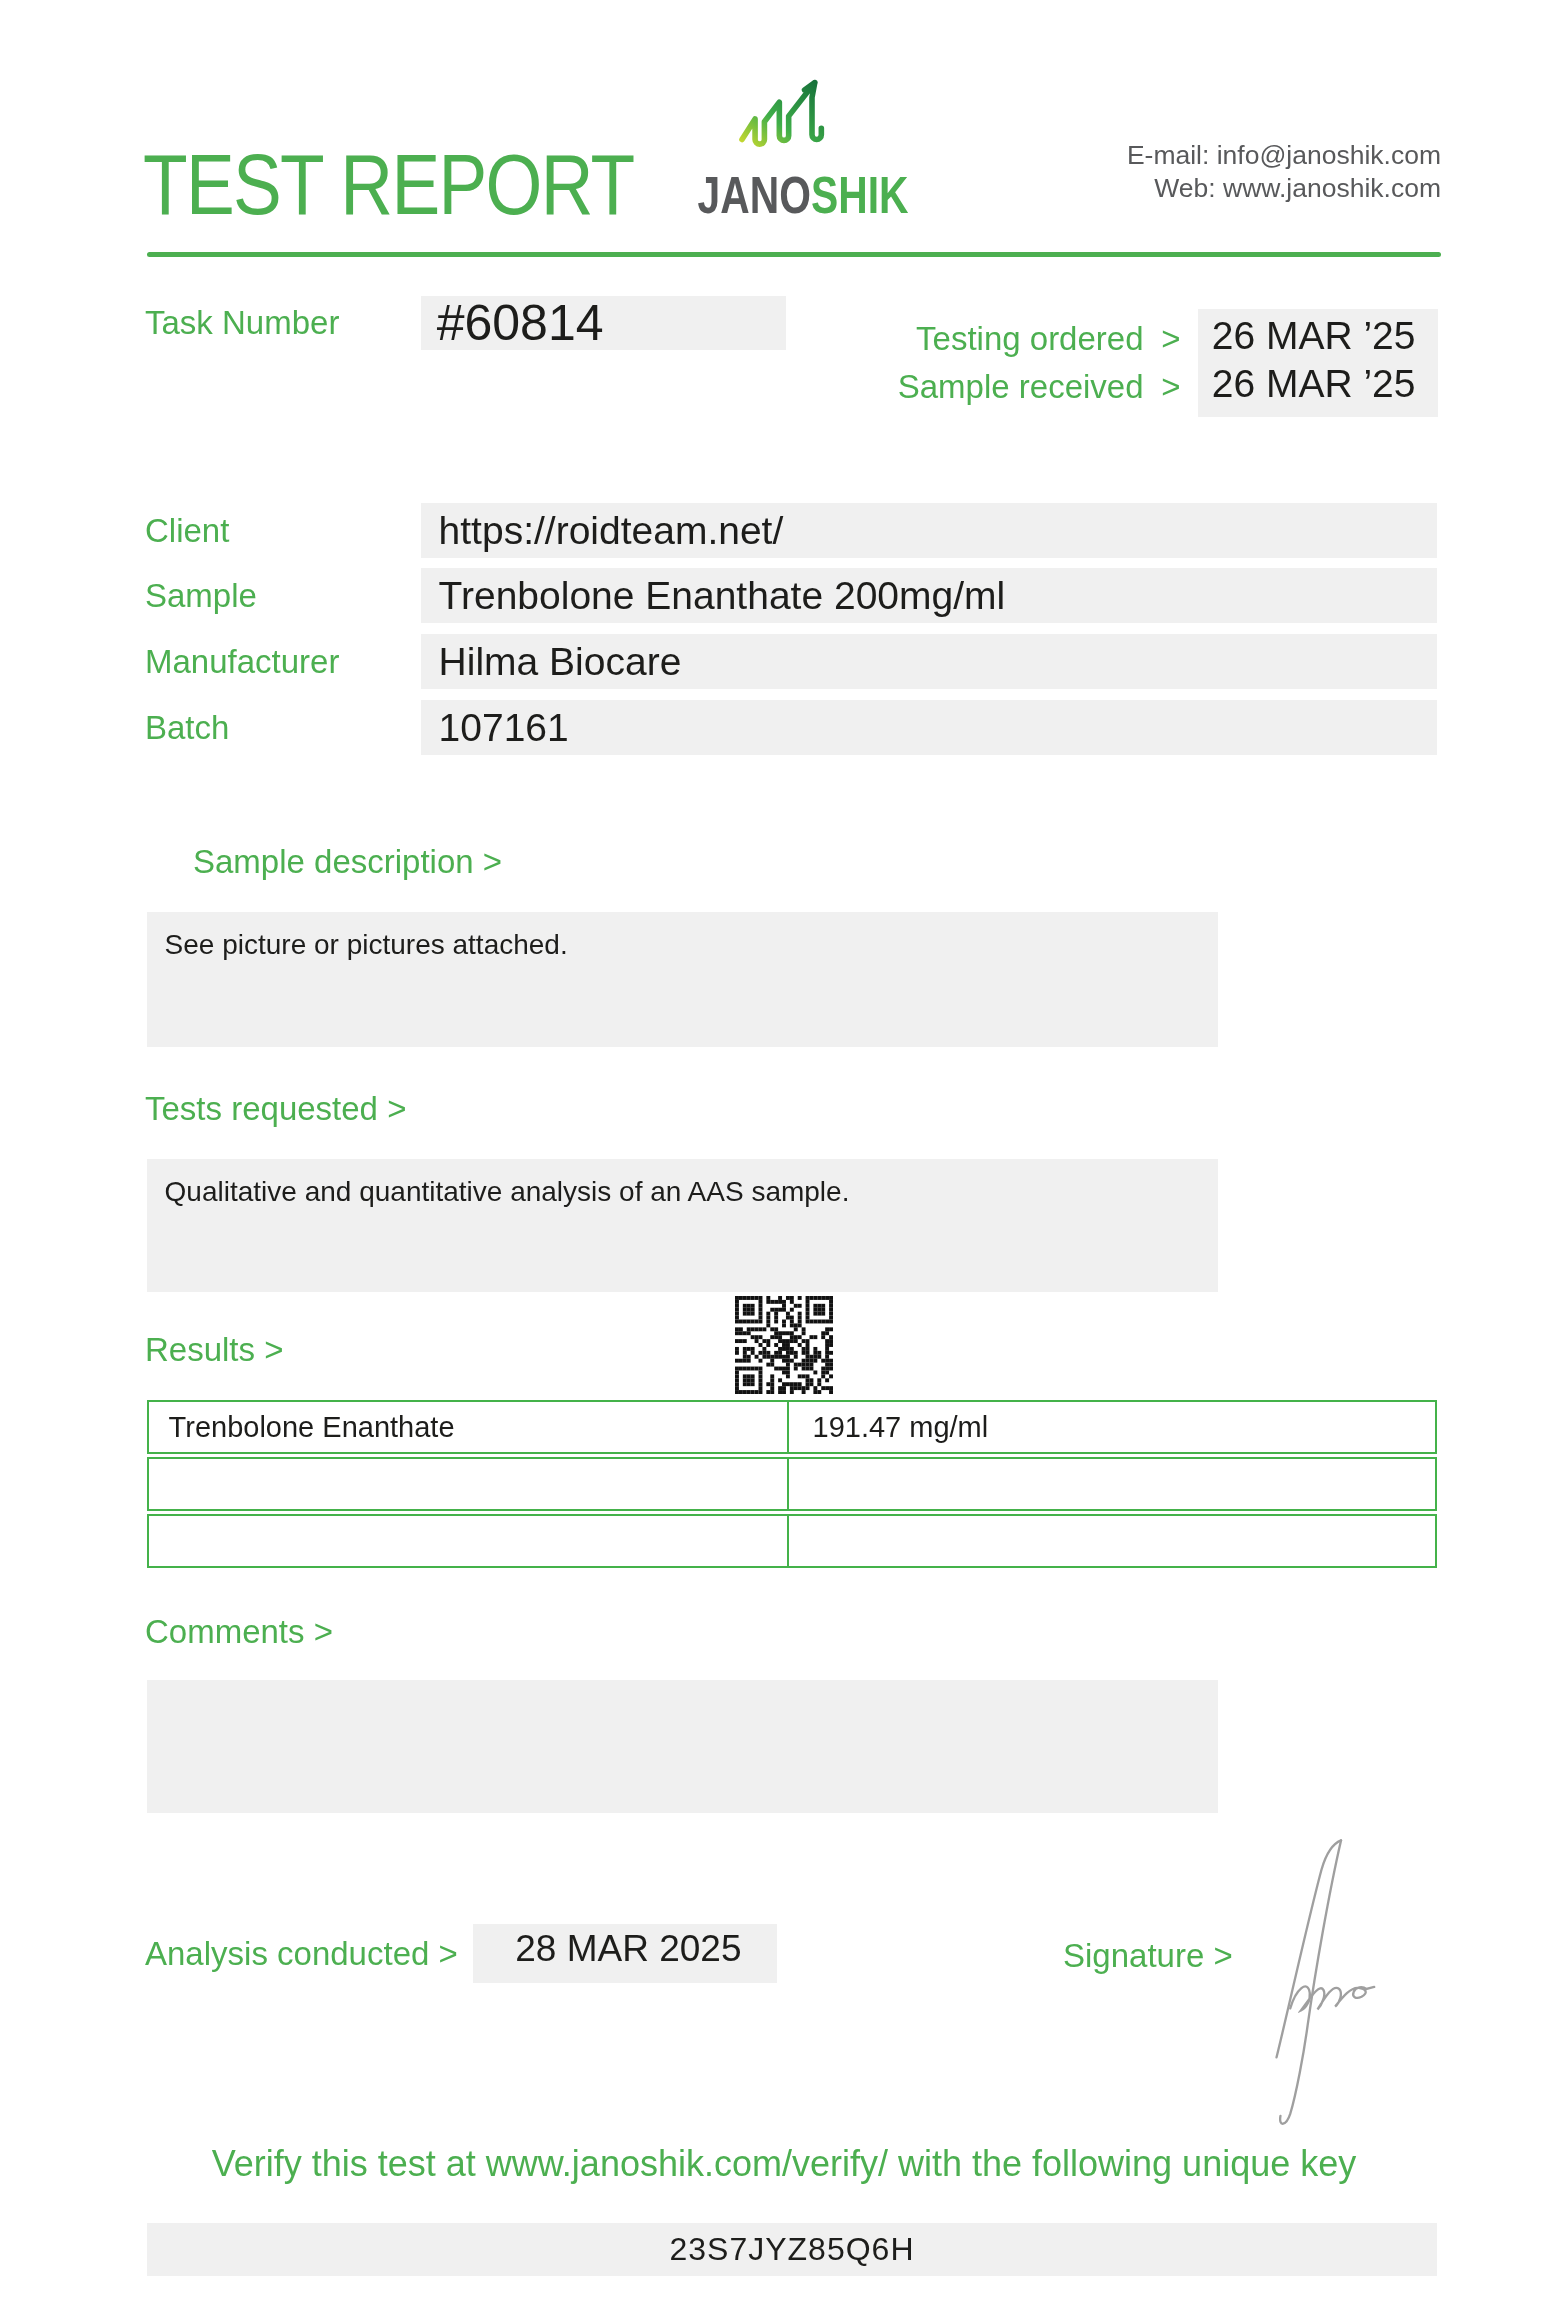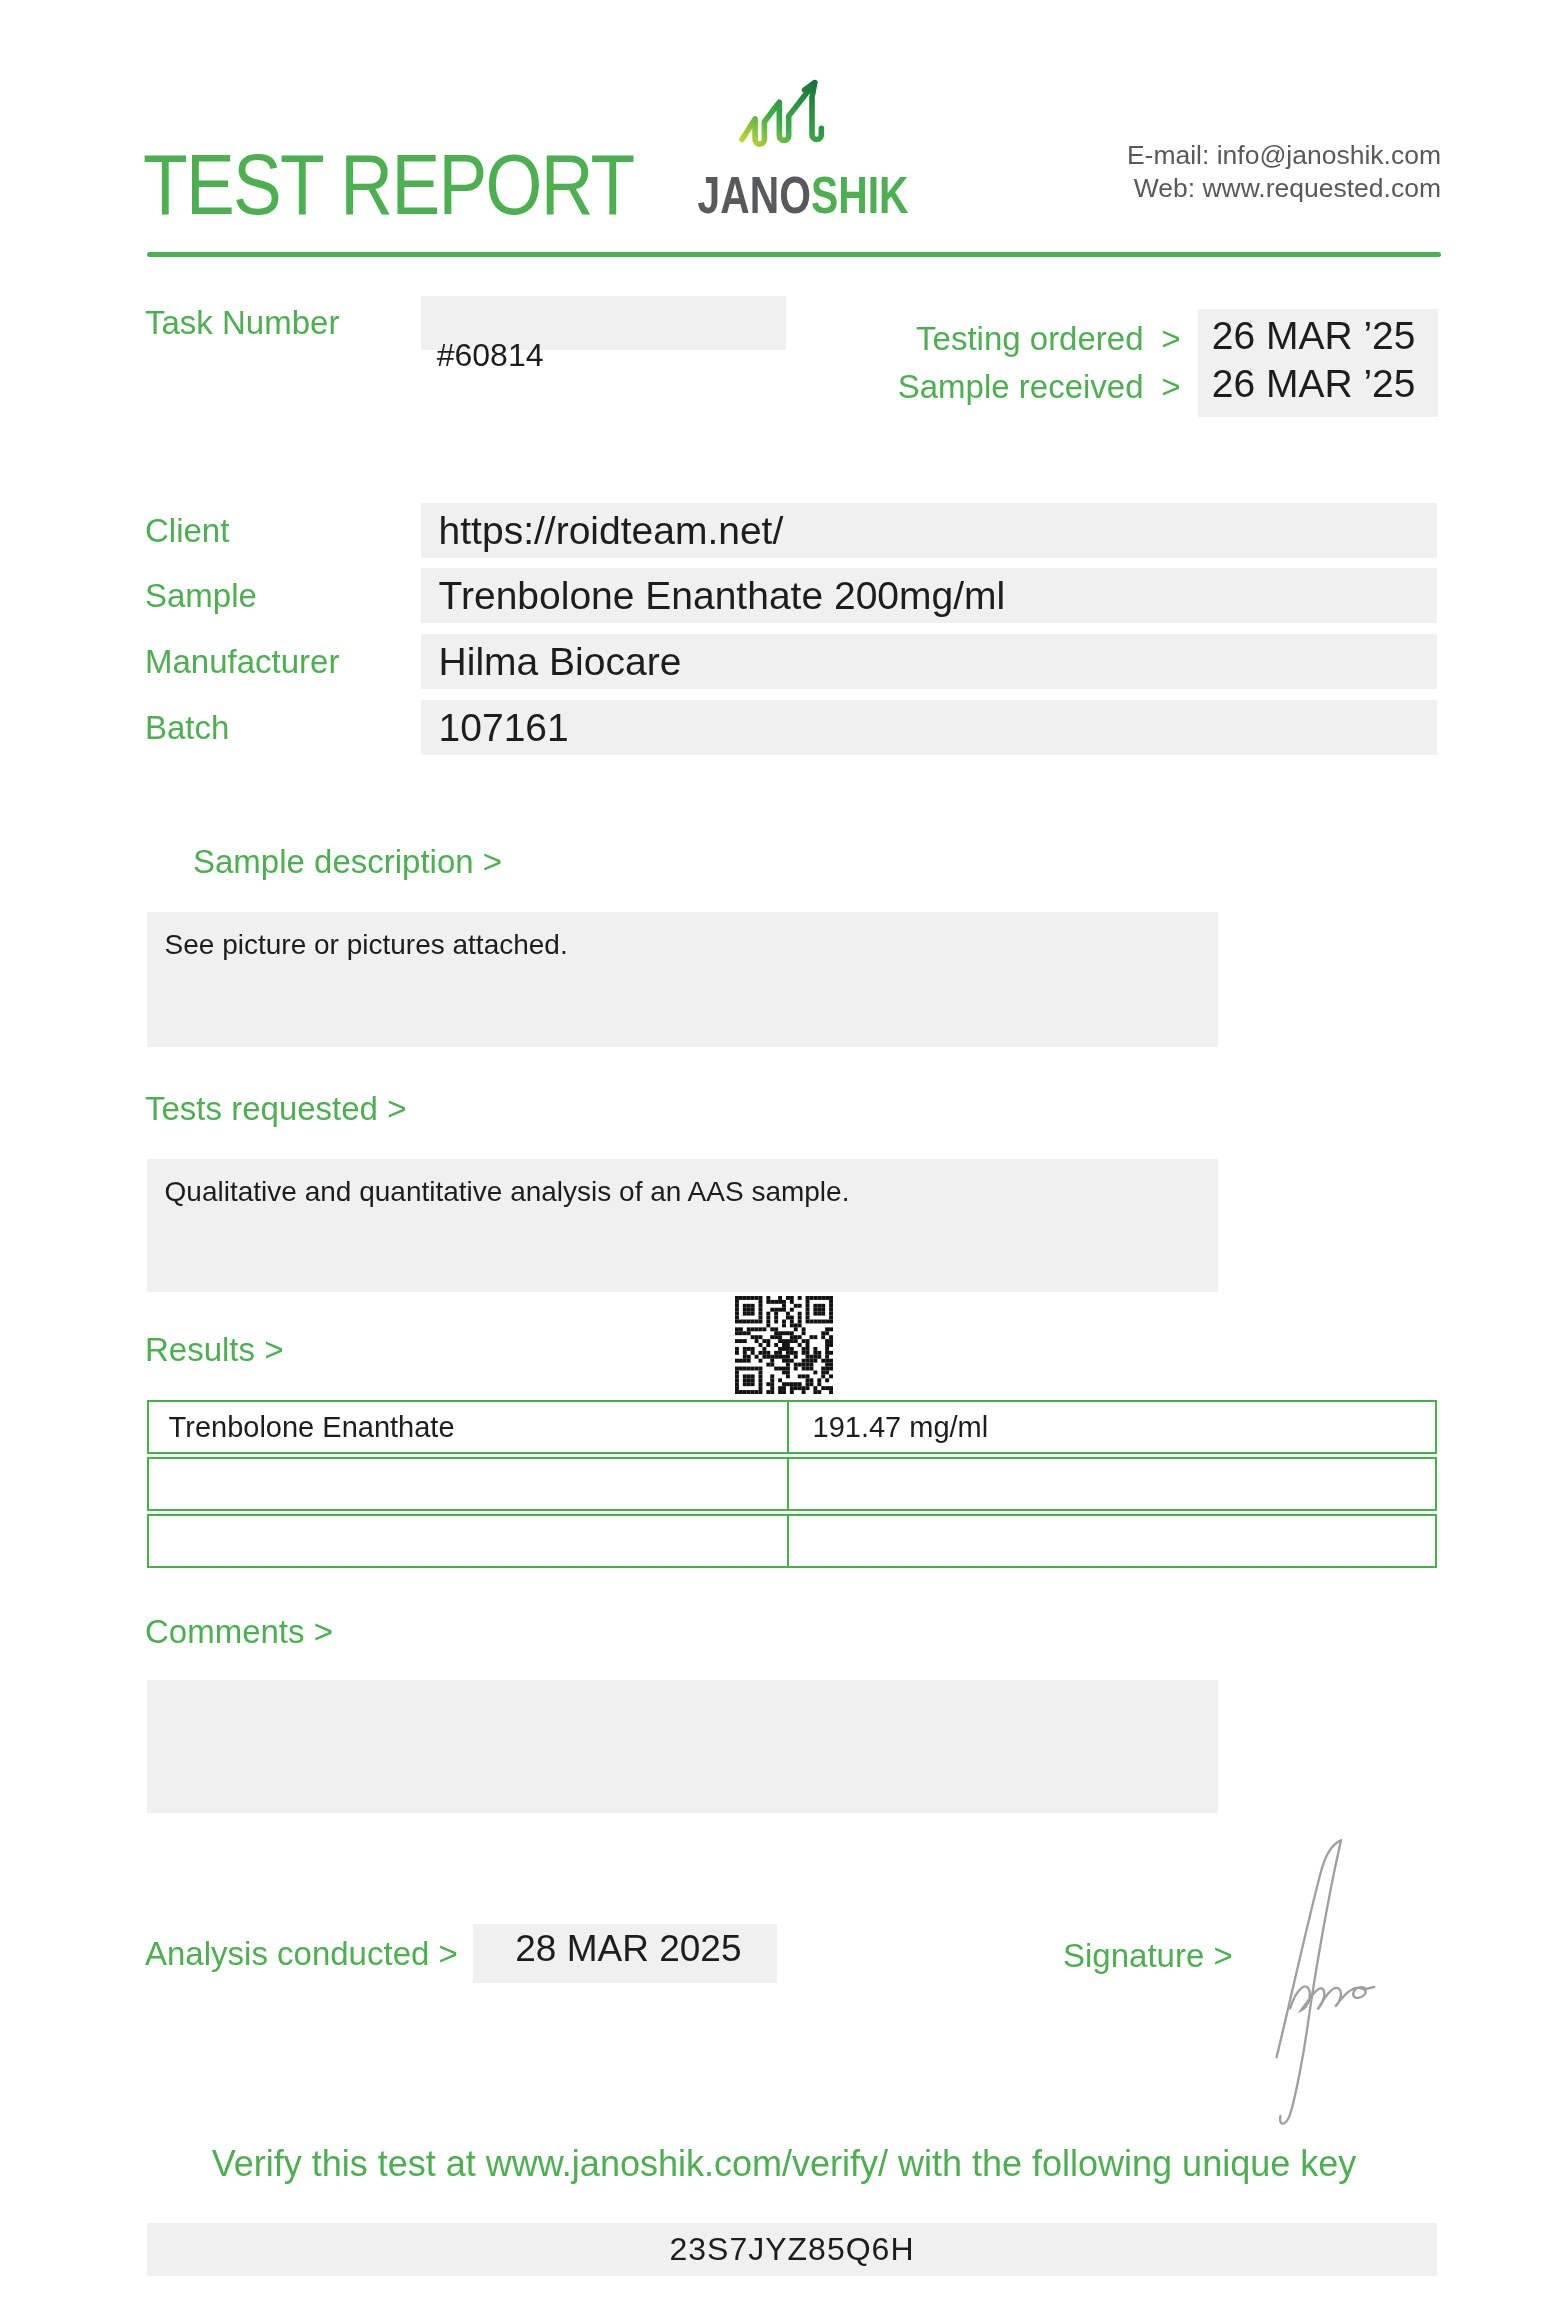--- a/index.html
+++ b/index.html
@@ -32,21 +32,21 @@
     position:absolute;right:127px;top:139px;text-align:right;
     font-size:26.5px;line-height:33px;color:var(--gray-text);white-space:nowrap;
   }
   .header-rule{position:absolute;left:147px;top:252px;width:1294px;height:4.9px;background:var(--green);border-radius:2.9px;}
 
   
   .green-label{color:var(--green);font-size:33px;white-space:nowrap;}
   .task-row{position:absolute;left:145px;top:296px;width:1293px;height:54px;}
   .task-row .green-label{position:absolute;left:0;line-height:54px;}
   .task-box{position:absolute;left:276px;top:0;width:365px;height:54px;background:var(--gray-box);}
-  .task-box span{display:block;padding-left:15.7px;line-height:54px;font-size:32px;margin-top:32px;}
+  .task-box span{display:block;padding-left:15.7px;line-height:54px;font-size:50px;}
   .date-row{position:absolute;right:130px;height:54px;display:flex;align-items:center;gap:17.6px;}
   .date-row.first{top:296px;margin-top:16px;}
   .date-row.second{top:360px;}
   .date-box{width:240px;height:60px;background:var(--gray-box);}
   .date-box span{display:block;padding-left:13.7px;line-height:54px;font-size:39px;white-space:nowrap;}
 
   
   .info-row{position:absolute;left:145px;width:1293px;height:55px;}
   .info-row .green-label{position:absolute;left:0;line-height:55px;}
   .info-box{position:absolute;left:276px;top:0;width:1016px;height:55px;background:var(--gray-box);}
@@ -104,21 +104,21 @@
       </defs>
       <path d="M5 68 L19 46 L19 68 A5 5 0 0 0 29 68 L29 49 L45 28 L45 64 A5 5 0 0 0 55 64 L55 43 L83 7 L72 15 M83 7 L80 23 L80 63 A5 5 0 0 0 90 63 L90 56" fill="none" stroke="url(#lg)" stroke-width="6" stroke-linecap="round" stroke-linejoin="round"></path>
     </svg>
     <div class="brand-name">
       <span class="jano">JANO</span><span class="shik">SHIK</span>
     </div>
   </div>
 
   <div class="contact">
     <div><span>E-mail:</span> <span>info@janoshik.com</span></div>
-    <div><span>Web:</span> <span>www.requested.com</span></div>
+    <div><span>Web:</span> <span>www.janoshik.com</span></div>
   </div>
 
   <div class="header-rule"></div>
 
   <div class="task-row">
     <div class="green-label">Task Number</div>
     <div class="task-box">
       <span>#60814</span>
     </div>
   </div>

